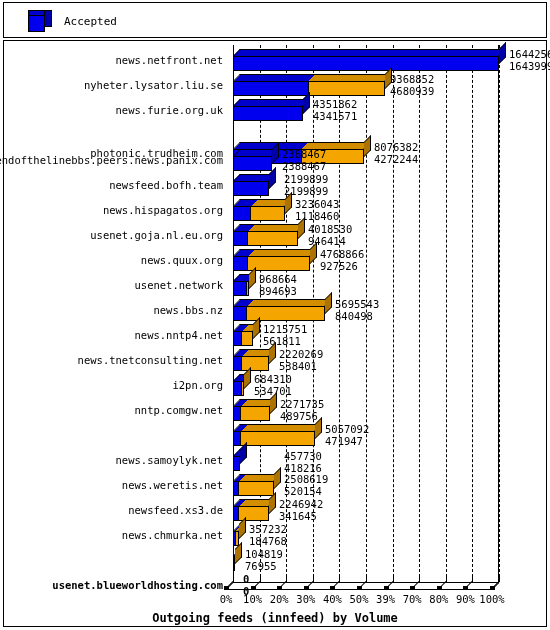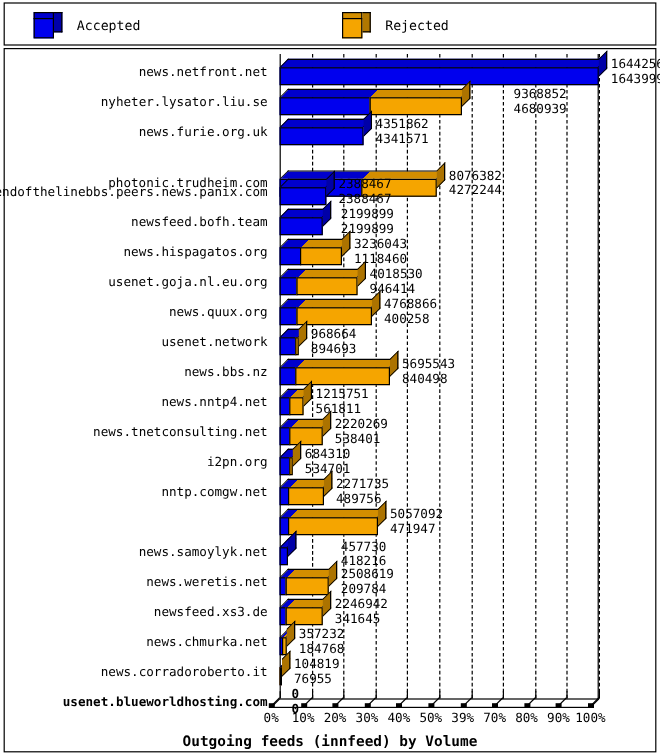--- a/index.html
+++ b/index.html
@@ -53,28 +53,20 @@
 <div id="page">
 
   <div id="legend">
     <div class="legend-entry accepted">
       <span class="cube">
         <span class="top" id="lg0top" style="background: rgb(0, 0, 205);"></span>
         <span class="side" id="lg0side" style="background: rgb(0, 0, 171);"></span>
         <span class="face" id="lg0face" style="background: rgb(0, 0, 238);"></span>
       </span>
       <span class="legend-label">Accepted</span>
-    </div>
-    <div class="legend-entry rejected">
-      <span class="cube">
-        <span class="top" id="lg1top" style="background: rgb(211, 142, 0);"></span>
-        <span class="side" id="lg1side" style="background: rgb(176, 119, 0);"></span>
-        <span class="face" id="lg1face" style="background: rgb(245, 165, 0);"></span>
-      </span>
-      <span class="legend-label">Rejected</span>
     </div>
   </div>
 
   <div id="frame">
     <div id="gridlines">
         <div class="gridline" style="left: 255.6px; top: 4px;"></div>
         <div class="gridline" style="left: 282.2px; top: 4px;"></div>
         <div class="gridline" style="left: 308.8px; top: 4px;"></div>
         <div class="gridline" style="left: 335.4px; top: 4px;"></div>
         <div class="gridline" style="left: 362px; top: 4px;"></div>
@@ -100,21 +92,21 @@
           </div>
         </div>
         <div class="row" style="top: 32px;">
           <div class="ylabel" style="right: 323px;">nyheter.lysator.liu.se</div>
           <div class="bar-wrap" style="left: 229px; top: 8px; width: 152px;">
             <div style="position: absolute; left: 0px; top: -7px; width: 152px; height: 7px; border-top: 1px solid rgb(0, 0, 0); border-right: 1px solid rgb(0, 0, 0); border-bottom: none; border-left: 1px solid rgb(0, 0, 0); border-image: initial; box-sizing: border-box; background: linear-gradient(to right, rgb(0, 0, 205) 0px, rgb(0, 0, 205) 50%, rgb(211, 142, 0) 50%, rgb(211, 142, 0) 100%); transform: skewX(-45deg); transform-origin: left bottom;"></div>
             <div class="seg" style="left: 0px; width: 76px; background: rgb(0, 0, 238);"></div>
             <div class="seg" style="left: 75px; width: 77px; background: rgb(245, 165, 0);"></div>
             <div style="position: absolute; left: 152px; top: -7px; width: 7px; height: 15px; border-top: 1px solid rgb(0, 0, 0); border-right: 1px solid rgb(0, 0, 0); border-bottom: 1px solid rgb(0, 0, 0); border-left: none; border-image: initial; box-sizing: border-box; background: rgb(172, 115, 0); transform: skewY(-45deg); transform-origin: left top;"></div>
           </div>
-          <div class="vals" style="left: 410px; top: 1px; padding-left: 14px;">
+          <div class="vals" style="left: 372px; top: 1px; padding-left: 14px;">
             <div>9368852</div>
             <div>4680939</div>
           </div>
         </div>
         <div class="row" style="top: 57px;">
           <div class="ylabel" style="right: 323px;">news.furie.org.uk</div>
           <div class="bar-wrap" style="left: 229px; top: 8px; width: 70px;">
             <div style="position: absolute; left: 0px; top: -7px; width: 70px; height: 7px; border-top: 1px solid rgb(0, 0, 0); border-right: 1px solid rgb(0, 0, 0); border-bottom: none; border-left: 1px solid rgb(0, 0, 0); border-image: initial; box-sizing: border-box; background: rgb(0, 0, 205); transform: skewX(-45deg); transform-origin: left bottom;"></div>
             <div class="seg" style="left: 0px; width: 70px; background: rgb(0, 0, 238);"></div>
             <div style="position: absolute; left: 70px; top: -7px; width: 7px; height: 15px; border-top: 1px solid rgb(0, 0, 0); border-right: 1px solid rgb(0, 0, 0); border-bottom: 1px solid rgb(0, 0, 0); border-left: none; border-image: initial; box-sizing: border-box; background: rgb(0, 0, 167); transform: skewY(-45deg); transform-origin: left top;"></div>
@@ -190,21 +182,21 @@
         <div class="row" style="top: 207px;">
           <div class="ylabel" style="right: 323px;">news.quux.org</div>
           <div class="bar-wrap" style="left: 229px; top: 8px; width: 77px;">
             <div style="position: absolute; left: 0px; top: -7px; width: 77px; height: 7px; border-top: 1px solid rgb(0, 0, 0); border-right: 1px solid rgb(0, 0, 0); border-bottom: none; border-left: 1px solid rgb(0, 0, 0); border-image: initial; box-sizing: border-box; background: linear-gradient(to right, rgb(0, 0, 205) 0px, rgb(0, 0, 205) 19.4805%, rgb(211, 142, 0) 19.4805%, rgb(211, 142, 0) 100%); transform: skewX(-45deg); transform-origin: left bottom;"></div>
             <div class="seg" style="left: 0px; width: 15px; background: rgb(0, 0, 238);"></div>
             <div class="seg" style="left: 14px; width: 63px; background: rgb(245, 165, 0);"></div>
             <div style="position: absolute; left: 77px; top: -7px; width: 7px; height: 15px; border-top: 1px solid rgb(0, 0, 0); border-right: 1px solid rgb(0, 0, 0); border-bottom: 1px solid rgb(0, 0, 0); border-left: none; border-image: initial; box-sizing: border-box; background: rgb(172, 115, 0); transform: skewY(-45deg); transform-origin: left top;"></div>
           </div>
           <div class="vals" style="left: 316px; top: 1px;">
             <div>4768866</div>
-            <div>400258</div>
+            <div>927526</div>
           </div>
         </div>
         <div class="row" style="top: 232px;">
           <div class="ylabel" style="right: 323px;">usenet.network</div>
           <div class="bar-wrap" style="left: 229px; top: 8px; width: 16px;">
             <div style="position: absolute; left: 0px; top: -7px; width: 16px; height: 7px; border-top: 1px solid rgb(0, 0, 0); border-right: 1px solid rgb(0, 0, 0); border-bottom: none; border-left: 1px solid rgb(0, 0, 0); border-image: initial; box-sizing: border-box; background: rgb(0, 0, 205); transform: skewX(-45deg); transform-origin: left bottom;"></div>
             <div class="seg" style="left: 0px; width: 14px; background: rgb(0, 0, 238);"></div>
             <div class="seg" style="left: 13px; width: 3px; background: rgb(245, 165, 0);"></div>
             <div style="position: absolute; left: 16px; top: -7px; width: 7px; height: 15px; border-top: 1px solid rgb(0, 0, 0); border-right: 1px solid rgb(0, 0, 0); border-bottom: 1px solid rgb(0, 0, 0); border-left: none; border-image: initial; box-sizing: border-box; background: rgb(172, 115, 0); transform: skewY(-45deg); transform-origin: left top;"></div>
           </div>
@@ -305,21 +297,21 @@
         <div class="row" style="top: 432px;">
           <div class="ylabel" style="right: 323px;">news.weretis.net</div>
           <div class="bar-wrap" style="left: 229px; top: 8px; width: 41px;">
             <div style="position: absolute; left: 0px; top: -7px; width: 41px; height: 7px; border-top: 1px solid rgb(0, 0, 0); border-right: 1px solid rgb(0, 0, 0); border-bottom: none; border-left: 1px solid rgb(0, 0, 0); border-image: initial; box-sizing: border-box; background: linear-gradient(to right, rgb(0, 0, 205) 0px, rgb(0, 0, 205) 14.6341%, rgb(211, 142, 0) 14.6341%, rgb(211, 142, 0) 100%); transform: skewX(-45deg); transform-origin: left bottom;"></div>
             <div class="seg" style="left: 0px; width: 6px; background: rgb(0, 0, 238);"></div>
             <div class="seg" style="left: 5px; width: 36px; background: rgb(245, 165, 0);"></div>
             <div style="position: absolute; left: 41px; top: -7px; width: 7px; height: 15px; border-top: 1px solid rgb(0, 0, 0); border-right: 1px solid rgb(0, 0, 0); border-bottom: 1px solid rgb(0, 0, 0); border-left: none; border-image: initial; box-sizing: border-box; background: rgb(172, 115, 0); transform: skewY(-45deg); transform-origin: left top;"></div>
           </div>
           <div class="vals" style="left: 280px; top: 1px;">
             <div>2508619</div>
-            <div>209784</div>
+            <div>520154</div>
           </div>
         </div>
         <div class="row" style="top: 457px;">
           <div class="ylabel" style="right: 323px;">newsfeed.xs3.de</div>
           <div class="bar-wrap" style="left: 229px; top: 8px; width: 36px;">
             <div style="position: absolute; left: 0px; top: -7px; width: 36px; height: 7px; border-top: 1px solid rgb(0, 0, 0); border-right: 1px solid rgb(0, 0, 0); border-bottom: none; border-left: 1px solid rgb(0, 0, 0); border-image: initial; box-sizing: border-box; background: linear-gradient(to right, rgb(0, 0, 205) 0px, rgb(0, 0, 205) 16.6667%, rgb(211, 142, 0) 16.6667%, rgb(211, 142, 0) 100%); transform: skewX(-45deg); transform-origin: left bottom;"></div>
             <div class="seg" style="left: 0px; width: 6px; background: rgb(0, 0, 238);"></div>
             <div class="seg" style="left: 5px; width: 31px; background: rgb(245, 165, 0);"></div>
             <div style="position: absolute; left: 36px; top: -7px; width: 7px; height: 15px; border-top: 1px solid rgb(0, 0, 0); border-right: 1px solid rgb(0, 0, 0); border-bottom: 1px solid rgb(0, 0, 0); border-left: none; border-image: initial; box-sizing: border-box; background: rgb(172, 115, 0); transform: skewY(-45deg); transform-origin: left top;"></div>
           </div>
@@ -335,21 +327,20 @@
             <div class="seg" style="left: 0px; width: 3px; background: rgb(0, 0, 238);"></div>
             <div class="seg" style="left: 2px; width: 4px; background: rgb(245, 165, 0);"></div>
             <div style="position: absolute; left: 6px; top: -7px; width: 7px; height: 15px; border-top: 1px solid rgb(0, 0, 0); border-right: 1px solid rgb(0, 0, 0); border-bottom: 1px solid rgb(0, 0, 0); border-left: none; border-image: initial; box-sizing: border-box; background: rgb(172, 115, 0); transform: skewY(-45deg); transform-origin: left top;"></div>
           </div>
           <div class="vals" style="left: 245px; top: 1px;">
             <div>357232</div>
             <div>184768</div>
           </div>
         </div>
         <div class="row" style="top: 507px;">
-          <div class="ylabel" style="right: 323px;">news.corradoroberto.it</div>
           <div class="bar-wrap" style="left: 229px; top: 8px; width: 2px;">
             <div style="position: absolute; left: 0px; top: -7px; width: 2px; height: 7px; border-top: 1px solid rgb(0, 0, 0); border-right: 1px solid rgb(0, 0, 0); border-bottom: none; border-left: 1px solid rgb(0, 0, 0); border-image: initial; box-sizing: border-box; background: rgb(0, 0, 205); transform: skewX(-45deg); transform-origin: left bottom;"></div>
             <div class="seg" style="left: 0px; width: 1px; background: rgb(0, 0, 238);"></div>
             <div class="seg" style="left: 0px; width: 2px; background: rgb(245, 165, 0);"></div>
             <div style="position: absolute; left: 2px; top: -7px; width: 7px; height: 15px; border-top: 1px solid rgb(0, 0, 0); border-right: 1px solid rgb(0, 0, 0); border-bottom: 1px solid rgb(0, 0, 0); border-left: none; border-image: initial; box-sizing: border-box; background: rgb(172, 115, 0); transform: skewY(-45deg); transform-origin: left top;"></div>
           </div>
           <div class="vals" style="left: 241px; top: 1px;">
             <div>104819</div>
             <div>76955</div>
           </div>

